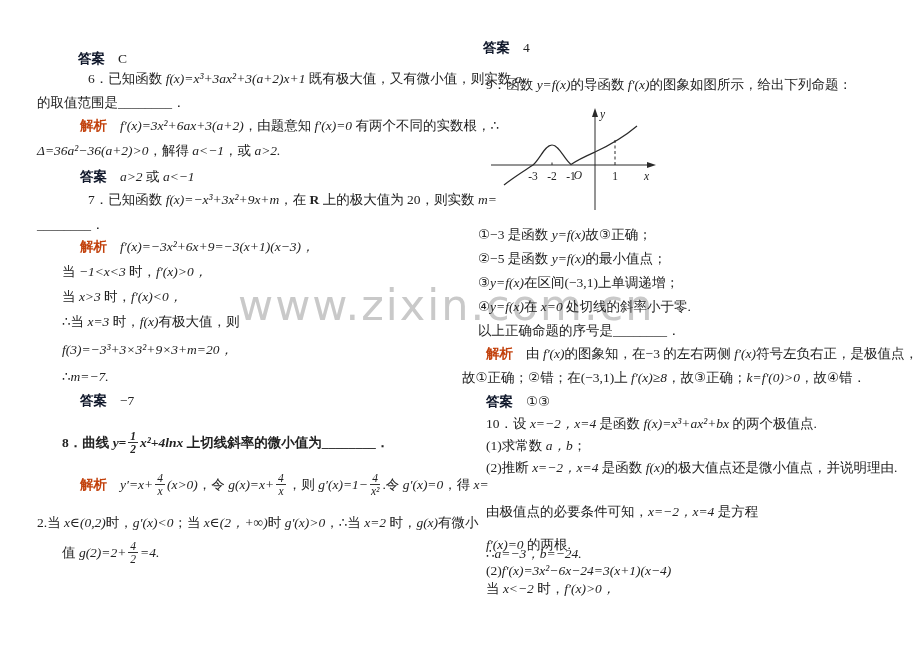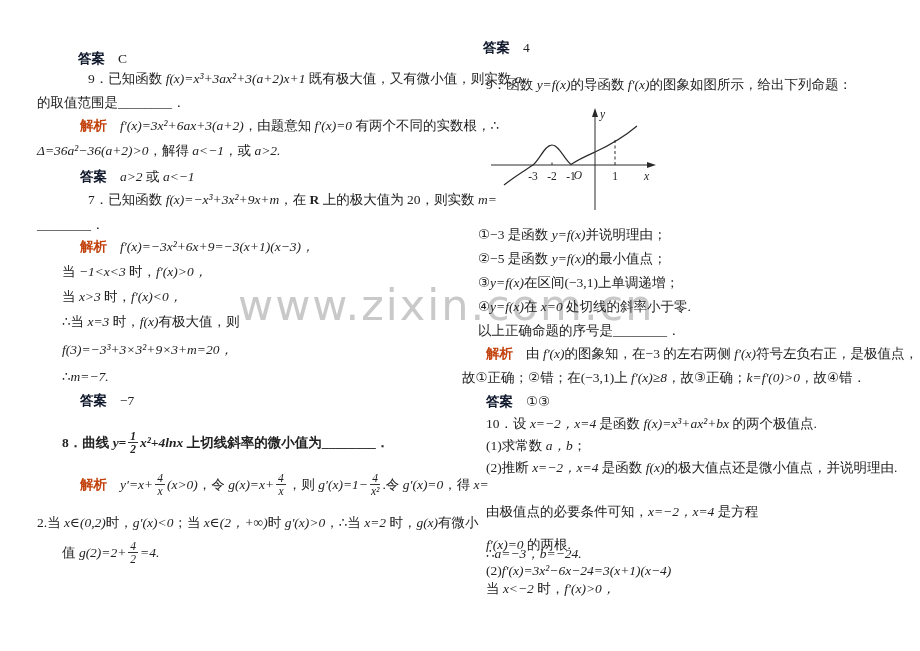--- a/index.html
+++ b/index.html
@@ -28,21 +28,21 @@
 </style>
 </head>
 <body>
 
 <div class="page">
 
   <div class="watermark">www.zixin.com.cn</div>
 
   <div class="col">
       <div class="line" style="left: 78px; top: 50px;"><span class="c-red">答案</span><span>C</span></div>
-      <div class="line" style="left: 88px; top: 70px;"><span>9．已知函数 </span><span class="c-m">f(x)=x³+3ax²+3(a+2)x+1</span><span> 既有极大值，又有微小值，则实数 </span><span class="c-m">a</span></div>
+      <div class="line" style="left: 88px; top: 70px;"><span>6．已知函数 </span><span class="c-m">f(x)=x³+3ax²+3(a+2)x+1</span><span> 既有极大值，又有微小值，则实数 </span><span class="c-m">a</span></div>
       <div class="line" style="left: 37px; top: 94px;"><span>的取值范围是________．</span></div>
       <div class="line" style="left: 80px; top: 117px;"><span class="c-blue">解析</span><span class="c-m">f′(x)=3x²+6ax+3(a+2)</span><span>，由题意知 </span><span class="c-m">f′(x)=0</span><span> 有两个不同的实数根，∴</span></div>
       <div class="line" style="left: 37px; top: 142px;"><span class="c-m">Δ=36a²−36(a+2)&gt;0</span><span>，解得 </span><span class="c-m">a&lt;−1</span><span>，或 </span><span class="c-m">a&gt;2.</span></div>
       <div class="line" style="left: 80px; top: 168px;"><span class="c-red">答案</span><span class="c-m">a&gt;2</span><span> 或 </span><span class="c-m">a&lt;−1</span></div>
       <div class="line" style="left: 88px; top: 191px;"><span>7．已知函数 </span><span class="c-m">f(x)=−x³+3x²+9x+m</span><span>，在 </span><span class="c-b">R</span><span> 上的极大值为 20，则实数 </span><span class="c-m">m=</span></div>
       <div class="line" style="left: 37px; top: 216px;"><span>________．</span></div>
       <div class="line" style="left: 80px; top: 238px;"><span class="c-blue">解析</span><span class="c-m">f′(x)=−3x²+6x+9=−3(x+1)(x−3)，</span></div>
       <div class="line" style="left: 62px; top: 263px;"><span>当 </span><span class="c-m">−1&lt;x&lt;3</span><span> 时，</span><span class="c-m">f′(x)&gt;0，</span></div>
       <div class="line" style="left: 62px; top: 288px;"><span>当 </span><span class="c-m">x&gt;3</span><span> 时，</span><span class="c-m">f′(x)&lt;0，</span></div>
       <div class="line" style="left: 62px; top: 313px;"><span>∴当 </span><span class="c-m">x=3</span><span> 时，</span><span class="c-m">f(x)</span><span>有极大值，则</span></div>
@@ -50,21 +50,21 @@
       <div class="line" style="left: 62px; top: 368px;"><span>∴</span><span class="c-m">m=−7.</span></div>
       <div class="line" style="left: 80px; top: 392px;"><span class="c-red">答案</span><span>−7</span></div>
       <div class="line" style="left: 62px; top: 430px; font-weight: bold;"><span>8．曲线 </span><span class="c-m">y=</span><span class="frac"><span class="fn">1</span><span class="fd">2</span></span><span class="c-m">x²+4lnx</span><span> 上切线斜率的微小值为________．</span></div>
       <div class="line" style="left: 80px; top: 472px;"><span class="c-blue">解析</span><span class="c-m">y′=x+</span><span class="frac"><span class="fn">4</span><span class="fd">x</span></span><span class="c-m">(x&gt;0)</span><span>，令 </span><span class="c-m">g(x)=x+</span><span class="frac"><span class="fn">4</span><span class="fd">x</span></span><span>，则 </span><span class="c-m">g′(x)=1−</span><span class="frac"><span class="fn">4</span><span class="fd">x²</span></span><span>.令 </span><span class="c-m">g′(x)=0</span><span>，得 </span><span class="c-m">x=</span></div>
       <div class="line" style="left: 37px; top: 514px;"><span>2.当 </span><span class="c-m">x∈(0,2)</span><span>时，</span><span class="c-m">g′(x)&lt;0</span><span>；当 </span><span class="c-m">x∈(2，+∞)</span><span>时 </span><span class="c-m">g′(x)&gt;0</span><span>，∴当 </span><span class="c-m">x=2</span><span> 时，</span><span class="c-m">g(x)</span><span>有微小</span></div>
       <div class="line" style="left: 62px; top: 540px;"><span>值 </span><span class="c-m">g(2)=2+</span><span class="frac"><span class="fn">4</span><span class="fd">2</span></span><span class="c-m">=4.</span></div>
     </div>
   <div class="col">
       <div class="line" style="left: 483px; top: 39px;"><span class="c-red">答案</span><span>4</span></div>
       <div class="line" style="left: 486px; top: 76px;"><span>9．函数 </span><span class="c-m">y=f(x)</span><span>的导函数 </span><span class="c-m">f′(x)</span><span>的图象如图所示，给出下列命题：</span></div>
-      <div class="line" style="left: 478px; top: 226px;"><span>①−3 是函数 </span><span class="c-m">y=f(x)</span><span>并说明理由；</span></div>
+      <div class="line" style="left: 478px; top: 226px;"><span>①−3 是函数 </span><span class="c-m">y=f(x)</span><span>故③正确；</span></div>
       <div class="line" style="left: 478px; top: 250px;"><span>②−5 是函数 </span><span class="c-m">y=f(x)</span><span>的最小值点；</span></div>
       <div class="line" style="left: 478px; top: 274px;"><span>③</span><span class="c-m">y=f(x)</span><span>在区间(−3,1)上单调递增；</span></div>
       <div class="line" style="left: 478px; top: 298px;"><span>④</span><span class="c-m">y=f(x)</span><span>在 </span><span class="c-m">x=0</span><span> 处切线的斜率小于零.</span></div>
       <div class="line" style="left: 478px; top: 322px;"><span>以上正确命题的序号是________．</span></div>
       <div class="line" style="left: 486px; top: 345px;"><span class="c-blue">解析</span><span>由 </span><span class="c-m">f′(x)</span><span>的图象知，在−3 的左右两侧 </span><span class="c-m">f′(x)</span><span>符号左负右正，是极值点，</span></div>
       <div class="line" style="left: 462px; top: 369px;"><span>故①正确；②错；在(−3,1)上 </span><span class="c-m">f′(x)≥8</span><span>，故③正确；</span><span class="c-m">k=f′(0)&gt;0</span><span>，故④错．</span></div>
       <div class="line" style="left: 486px; top: 393px;"><span class="c-red">答案</span><span>①③</span></div>
       <div class="line" style="left: 486px; top: 415px;"><span>10．设 </span><span class="c-m">x=−2，x=4</span><span> 是函数 </span><span class="c-m">f(x)=x³+ax²+bx</span><span> 的两个极值点.</span></div>
       <div class="line" style="left: 486px; top: 437px;"><span>(1)求常数 </span><span class="c-m">a，b</span><span>；</span></div>
       <div class="line" style="left: 486px; top: 459px;"><span>(2)推断 </span><span class="c-m">x=−2，x=4</span><span> 是函数 </span><span class="c-m">f(x)</span><span>的极大值点还是微小值点，并说明理由.</span></div>

